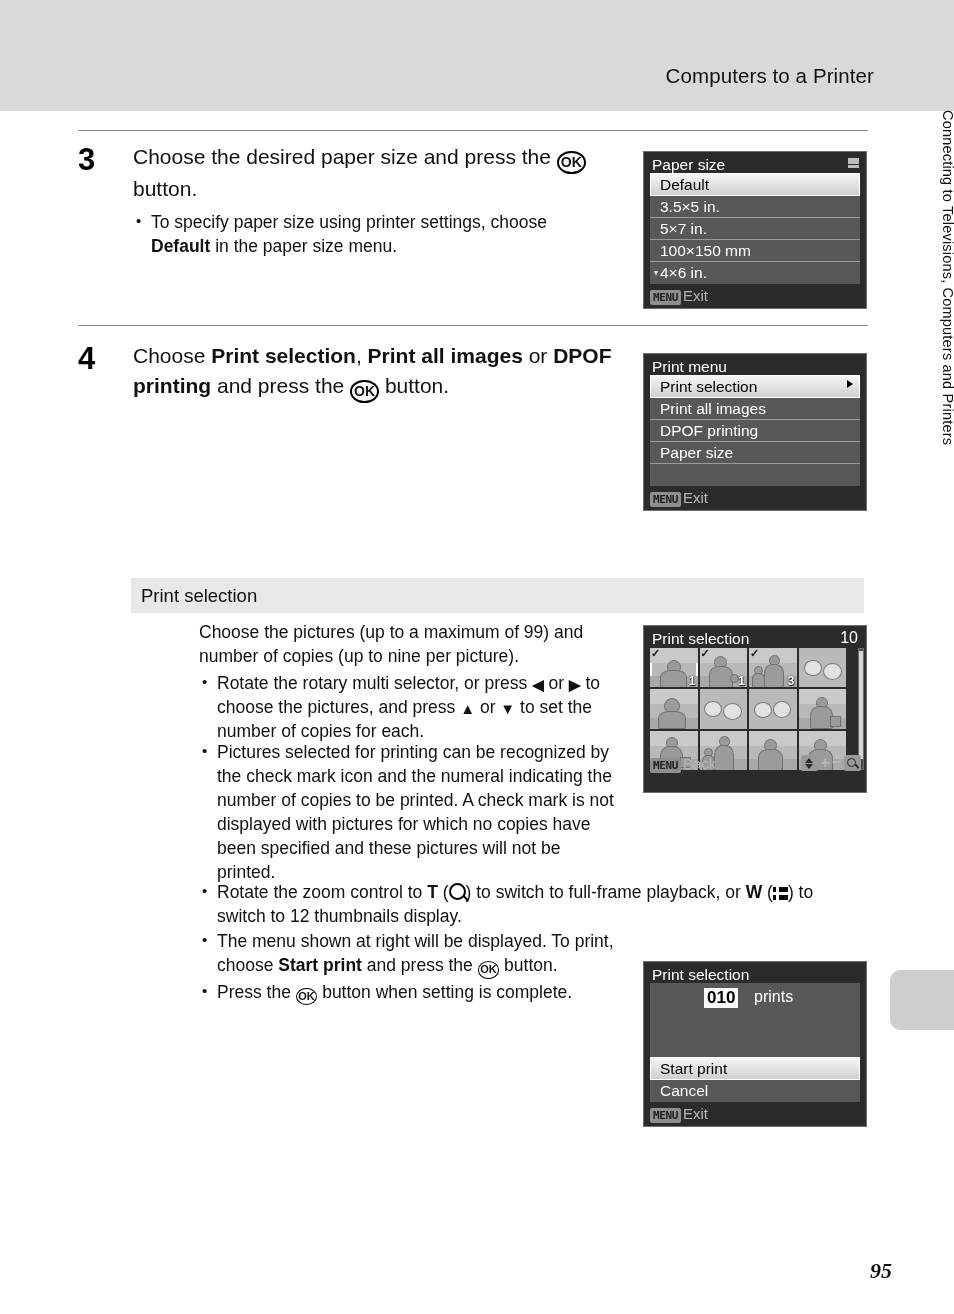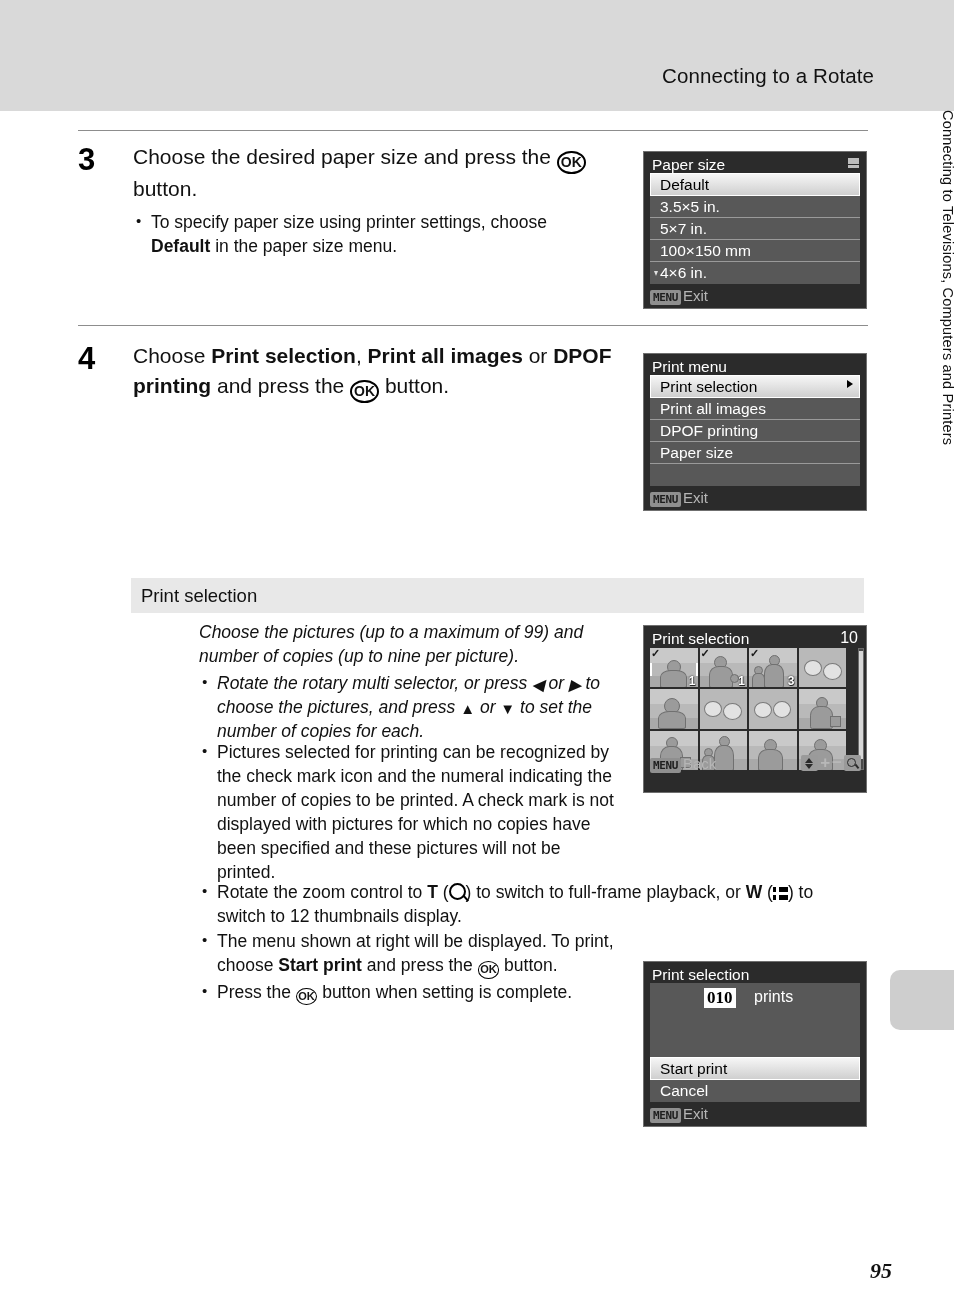--- a/index.html
+++ b/index.html
@@ -383,21 +383,20 @@
   }
   .prints-val {
     position: absolute;
     left: 54px; top: 5px;
     background: #ffffff;
     color: #000000;
     font-size: 17px;
     font-weight: bold;
     padding: 0px 3px;
     letter-spacing: 0px;
-    font-family: Liberation Serif, serif;
   }
   .prints-lbl {
     position: absolute;
     left: 104px; top: 5px;
     font-size: 16px;
     color: #ffffff;
   }
 
   
   .side-tab-text {
@@ -430,21 +429,21 @@
     font-weight: bold;
     font-style: italic;
     font-family: "Liberation Serif", serif;
     color: #111;
   }
 </style>
 </head>
 <body>
 
 <div class="header-band"></div>
-<div class="header-title">Connecting to a Rotate</div>
+<div class="header-title">Computers to a Printer</div>
 
 <div class="rule rule-top"></div>
 <div class="rule rule-mid"></div>
 
 <div class="step-num" style="left:78px; top:144px;">3</div>
 <div class="step-body" style="left:133px; top:142px; width:470px;">
   <div class="step-head">
     <span>Choose the desired paper size and press the </span><span class="okglyph ok-lg">OK</span><span> button.</span>
   </div>
   <ul class="bullet-list">
@@ -495,21 +494,21 @@
   </div>
   <div class="scr-footer">
     <span class="menu-badge">MENU</span><span class="footer-label">Exit</span>
   </div>
 </div>
 
 <div class="section-bar">
   <span>Print selection</span>
 </div>
 
-<div class="step-body" style="left:199px; top:620px; width:420px;font-style:italic;">
+<div class="step-body" style="left:199px; top:620px; width:420px;">
   <div style="font-size:17.5px; line-height:24px;">Choose the pictures (up to a maximum of 99) and number of copies (up to nine per picture).</div>
   <ul class="bullet-list" style="margin-top:3px;">
     <li><span>Rotate the rotary multi selector, or press </span><b class="tri">◀</b><span> or </span><b class="tri">▶</b><span> to choose the pictures, and press </span><b class="tri">▲</b><span> or </span><b class="tri">▼</b><span> to set the number of copies for each.</span></li>
   </ul>
 </div>
 
 <div class="screen" style="left:643px; top:625px; height:168px;">
   <div class="scr-title">
     <span>Print selection</span>
     <span class="count">10</span>

